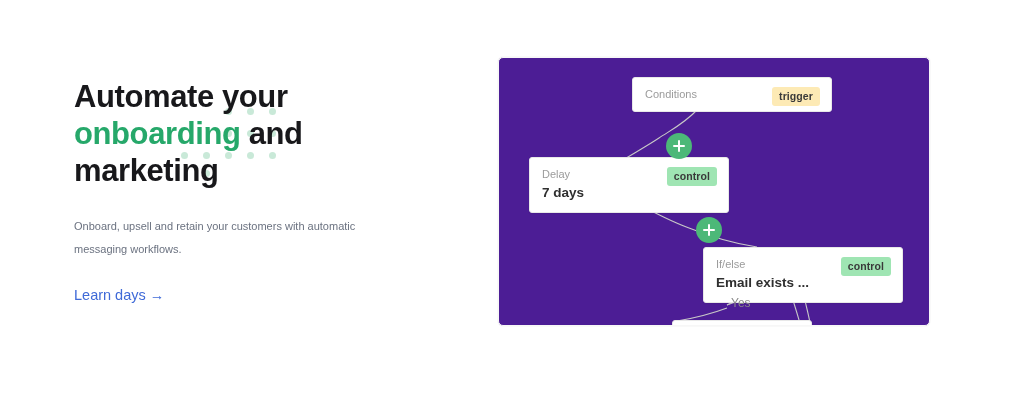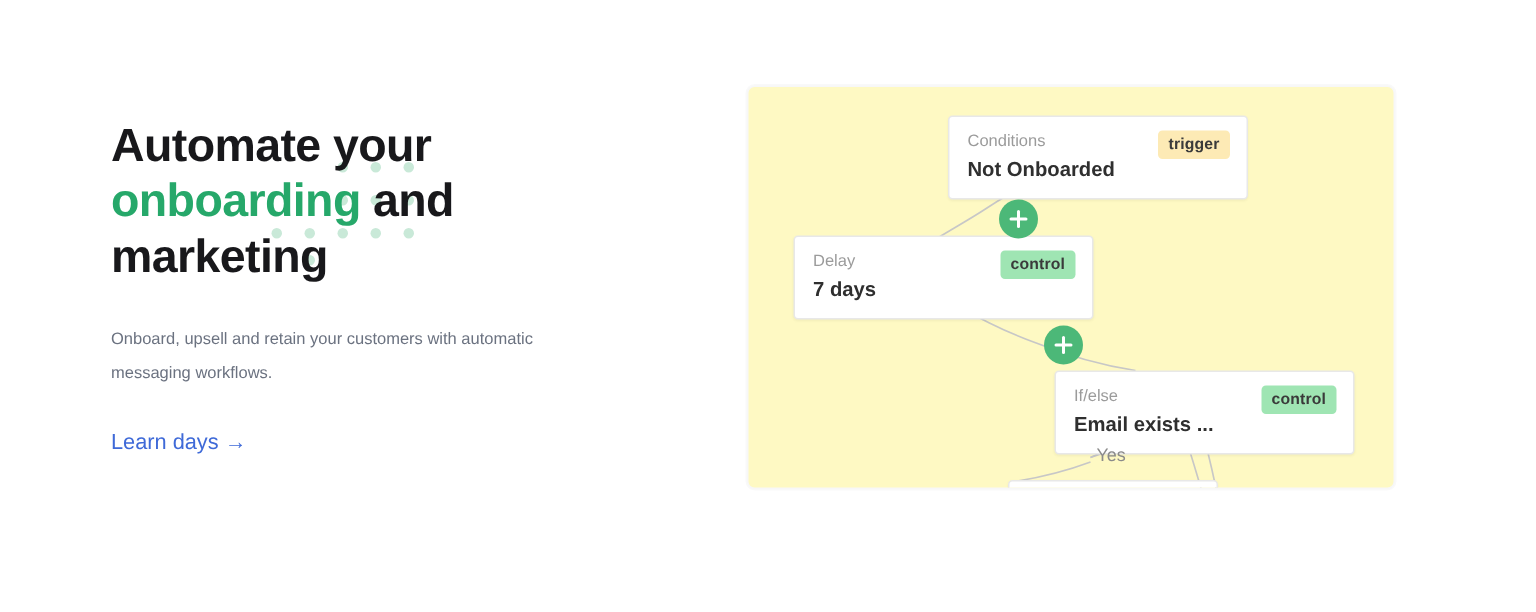--- a/index.html
+++ b/index.html
@@ -83,21 +83,21 @@
   }
   .learn-more .arrow { margin-left: 4px; letter-spacing: 0; }
 
   
   .canvas-wrap {
     position: absolute;
     left: 498px;
     top: 57px;
     width: 432px;
     height: 269px;
-    background: #fef9c3;
+    background: #4c1d95;
     border: 1px solid #f7f7f7;
     border-radius: 5px;
     box-shadow: 0 0 0 1px rgba(0,0,0,0.025);
     overflow: hidden;
   }
   .canvas-inner {
     position: absolute;
     inset: 0;
   }
   .connectors {
@@ -228,21 +228,20 @@
 
         <path d="M 300 220 C 304 234, 308 250, 312 269" fill="none" stroke="#c7c7c7" stroke-width="1.1"></path>
 
         <path d="M 228 250 C 212 256, 196 260, 178 263" fill="none" stroke="#c7c7c7" stroke-width="1.1"></path>
       </svg>
 
       <div class="node-card card-ghost"></div>
 
       <div class="node-card card-conditions">
         <div class="node-kicker">Conditions</div>
-        <div class="node-title">Not Onboarded</div>
         <span class="node-badge badge-trigger">trigger</span>
       </div>
 
       <div class="plus-node plus-1"></div>
 
       <div class="node-card card-delay">
         <div class="node-kicker">Delay</div>
         <div class="node-title">7 days</div>
         <span class="node-badge badge-control">control</span>
       </div>

